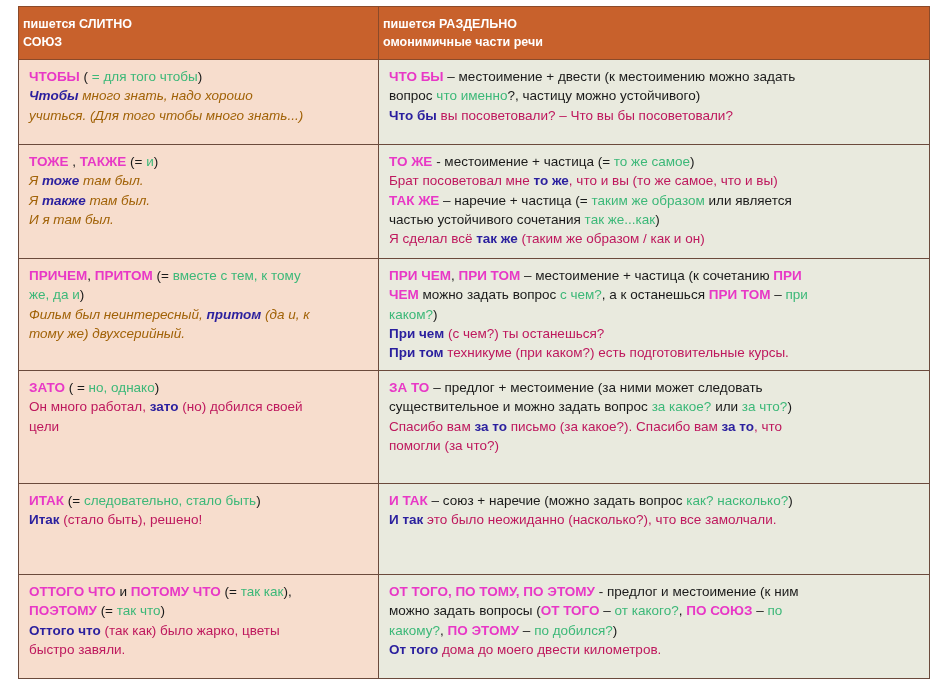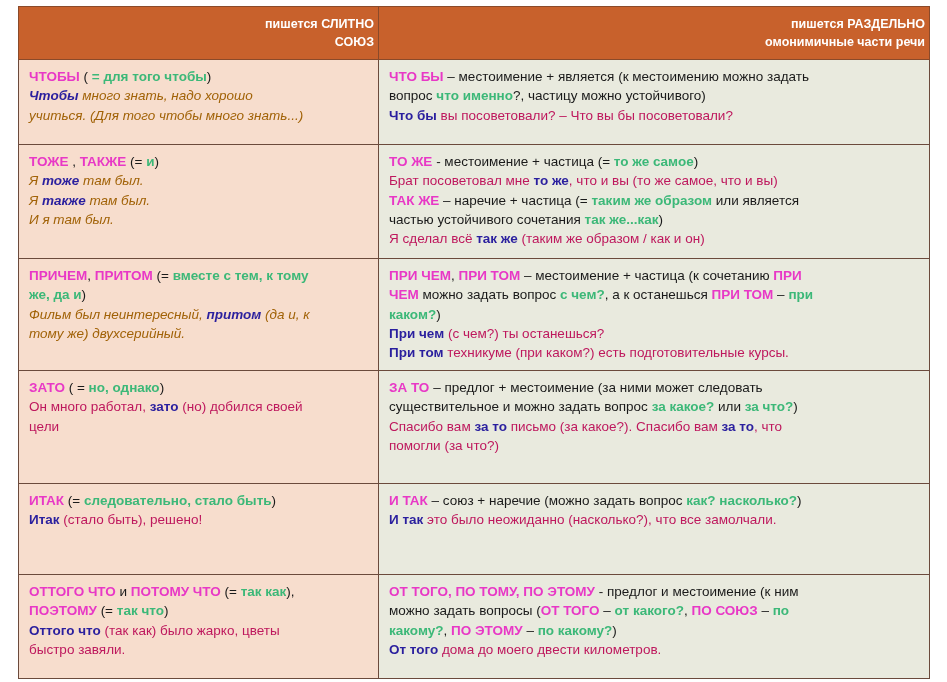--- a/index.html
+++ b/index.html
@@ -29,21 +29,21 @@
   }
   col.c-left  { width: 360px; }
   col.c-right { width: 551px; }
 
   th.hdr {
     background: #c8612c;
     color: #ffffff;
     font-weight: bold;
     font-size: 12.5px;
     line-height: 1.45;
-    text-align: right;
+    text-align: left;
     padding: 8px 4px 8px 4px;
     border: 1px solid #8a4a2a;
     height: 46px;
     box-sizing: border-box;
   }
   th.hdr .l2 { display: block; }
 
   td.cell {
     vertical-align: top;
     border: 1px solid #6b4a3c;
@@ -59,21 +59,21 @@
   tr.r1 td { height: 85px; }
   tr.r2 td { height: 114px; margin-left: 40px; }
   tr.r3 td { height: 112px; margin-left: 6px; }
   tr.r4 td { height: 113px; }
   tr.r5 td { height: 91px; margin-left: 48px; }
   tr.r6 td { height: 104px; }
 
   
   .line { display: block; white-space: normal; }
   .m  { color: #e838c6; font-weight: bold; }           
-  .g  { color: #3cb878; font-weight: bold; }           
+  .g  { color: #3cb878; font-weight: normal; }           
   .k  { color: #1a1a1a; }                              
   .b  { color: #be185d; }                              
   .bb { color: #2a1f9e; font-weight: bold; }           
   .it { font-style: italic; color: #a16207; }
   .itb{ font-style: italic; font-weight: bold; color: #2a1f9e; }
 </style>
 </head>
 <body>
 
 <div class="sheet">
@@ -96,21 +96,21 @@
     </thead>
     <tbody>
 
       <tr class="r1">
         <td class="cell left">
           <span class="line"><span class="m">ЧТОБЫ</span><span class="k"> ( </span><span class="g">= для того чтобы</span><span class="k">)</span></span>
           <span class="line"><span class="itb">Чтобы</span><span class="it"> много знать, надо хорошо</span></span>
           <span class="line"><span class="it">учиться. (Для того чтобы много знать...)</span></span>
         </td>
         <td class="cell right">
-          <span class="line"><span class="m">ЧТО БЫ</span><span class="k"> – местоимение + является (к местоимению можно задать</span></span>
+          <span class="line"><span class="m">ЧТО БЫ</span><span class="k"> – местоимение + двести (к местоимению можно задать</span></span>
           <span class="line"><span class="k">вопрос </span><span class="g">что именно</span><span class="k">?, частицу можно устойчивого)</span></span>
           <span class="line"><span class="bb">Что бы</span><span class="b"> вы посоветовали? – Что вы бы посоветовали?</span></span>
         </td>
       </tr>
 
       <tr class="r2">
         <td class="cell left">
           <span class="line"><span class="m">ТОЖЕ</span><span class="k"> , </span><span class="m">ТАКЖЕ</span><span class="k"> (= </span><span class="g">и</span><span class="k">)</span></span>
           <span class="line"><span class="it">Я </span><span class="itb">тоже</span><span class="it"> там был.</span></span>
           <span class="line"><span class="it">Я </span><span class="itb">также</span><span class="it"> там был.</span></span>
@@ -169,20 +169,20 @@
       <tr class="r6">
         <td class="cell left">
           <span class="line"><span class="m">ОТТОГО ЧТО</span><span class="k"> и </span><span class="m">ПОТОМУ ЧТО</span><span class="k"> (= </span><span class="g">так как</span><span class="k">),</span></span>
           <span class="line"><span class="m">ПОЭТОМУ</span><span class="k"> (= </span><span class="g">так что</span><span class="k">)</span></span>
           <span class="line"><span class="bb">Оттого что</span><span class="b"> (так как) было жарко, цветы</span></span>
           <span class="line"><span class="b">быстро завяли.</span></span>
         </td>
         <td class="cell right">
           <span class="line"><span class="m">ОТ ТОГО, ПО ТОМУ, ПО ЭТОМУ</span><span class="k"> -  предлог и местоимение (к ним</span></span>
           <span class="line"><span class="k">можно задать вопросы (</span><span class="m">ОТ ТОГО</span><span class="k"> – </span><span class="g">от какого?</span><span class="k">, </span><span class="m">ПО СОЮЗ</span><span class="k"> – </span><span class="g">по</span></span>
-          <span class="line"><span class="g">какому?</span><span class="k">, </span><span class="m">ПО ЭТОМУ</span><span class="k"> – </span><span class="g">по какому?</span><span class="k">)</span></span>
+          <span class="line"><span class="g">какому?</span><span class="k">, </span><span class="m">ПО ЭТОМУ</span><span class="k"> – </span><span class="g">по добился?</span><span class="k">)</span></span>
           <span class="line"><span class="bb">От того</span><span class="b"> дома до моего двести километров.</span></span>
         </td>
       </tr>
 
     </tbody>
   </table>
 </div>
 
 </body></html>

